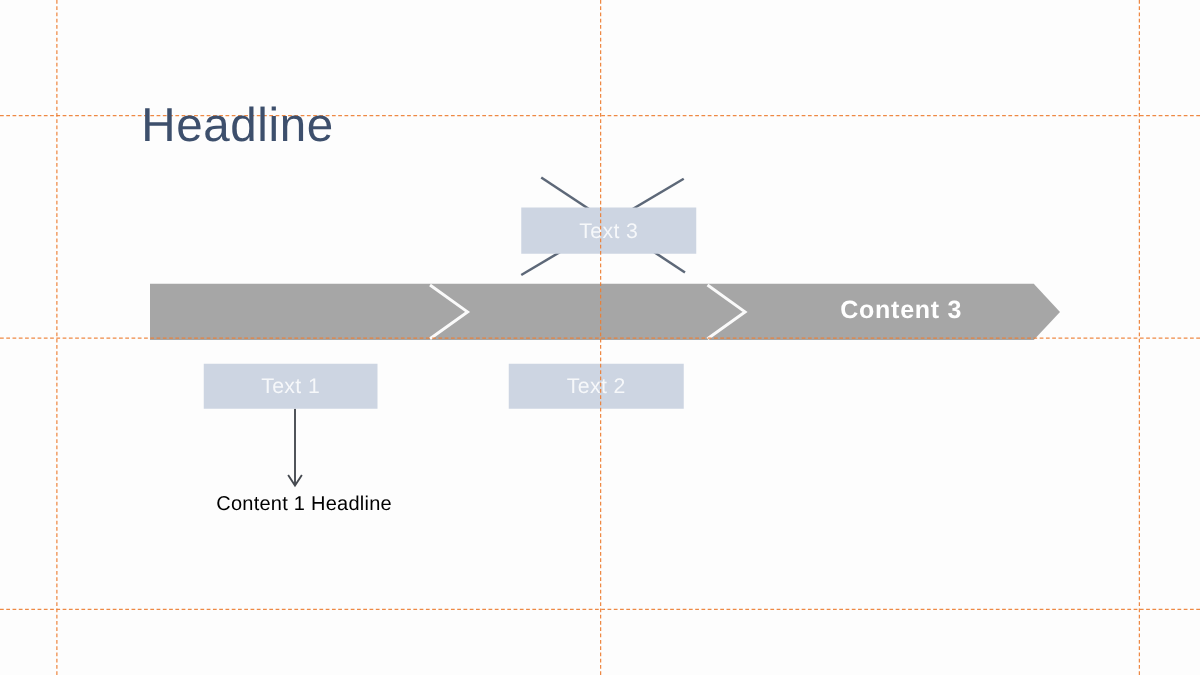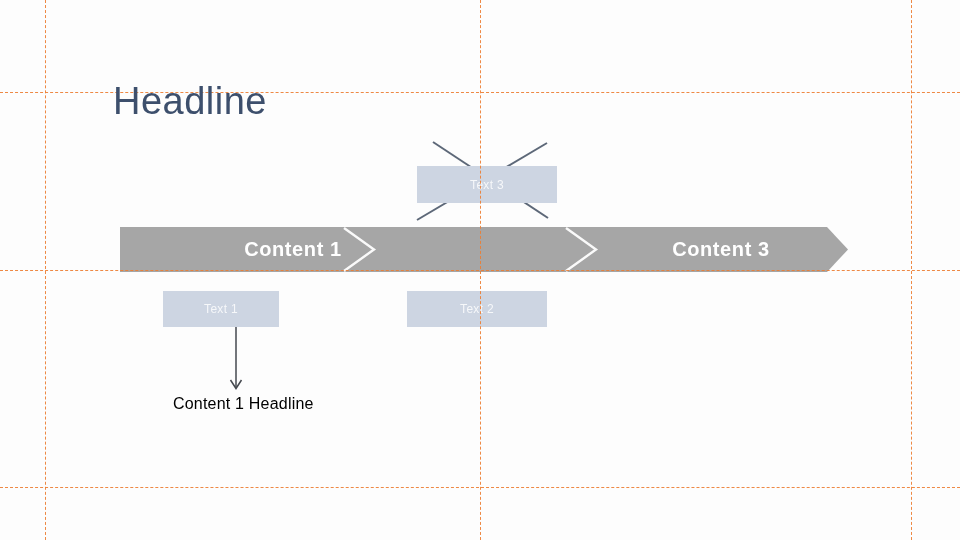--- a/index.html
+++ b/index.html
@@ -21,24 +21,24 @@
   
   svg.diagram{position:absolute;left:0;top:0;width:960px;height:540px;display:block;}
   
   .text-box{
     position:absolute;
     background:#CDD5E2;
     display:flex;align-items:center;justify-content:center;
   }
   .text-box .box-label{
     color:rgba(255,255,255,0.82);
-    font-size:12px;
+    font-size:17px;
     letter-spacing:.3px;
   }
-  .box-1{left:163px;top:291px;width:116px;height:36px;}
+  .box-1{left:163px;top:291px;width:139px;height:36px;}
   .box-2{left:407px;top:291px;width:140px;height:36px;}
   .box-3{left:417px;top:166px;width:140px;height:37px;}
   
   .headline{
     position:absolute;left:80px;top:79px;
     font-size:38px;line-height:44px;
     color:#3D4F6C;
     letter-spacing:.5px;
   }
   
@@ -100,21 +100,20 @@
     <div class="guide v" style="left:911px;"></div>
     <div class="guide h" style="top:92px;"></div>
     <div class="guide h" style="top:270px;"></div>
     <div class="guide h" style="top:487px;"></div>
   </div>
 
   <div class="text-layer">
 
     <div class="headline">Headline</div>
 
-    <div class="step-label step-1">Content 1</div>
     <div class="step-label step-3">Content 3</div>
 
     <div class="detail-text">
       <div>Content 1 Headline</div>
     </div>
   </div>
 
 </div>
 
 </body></html>

